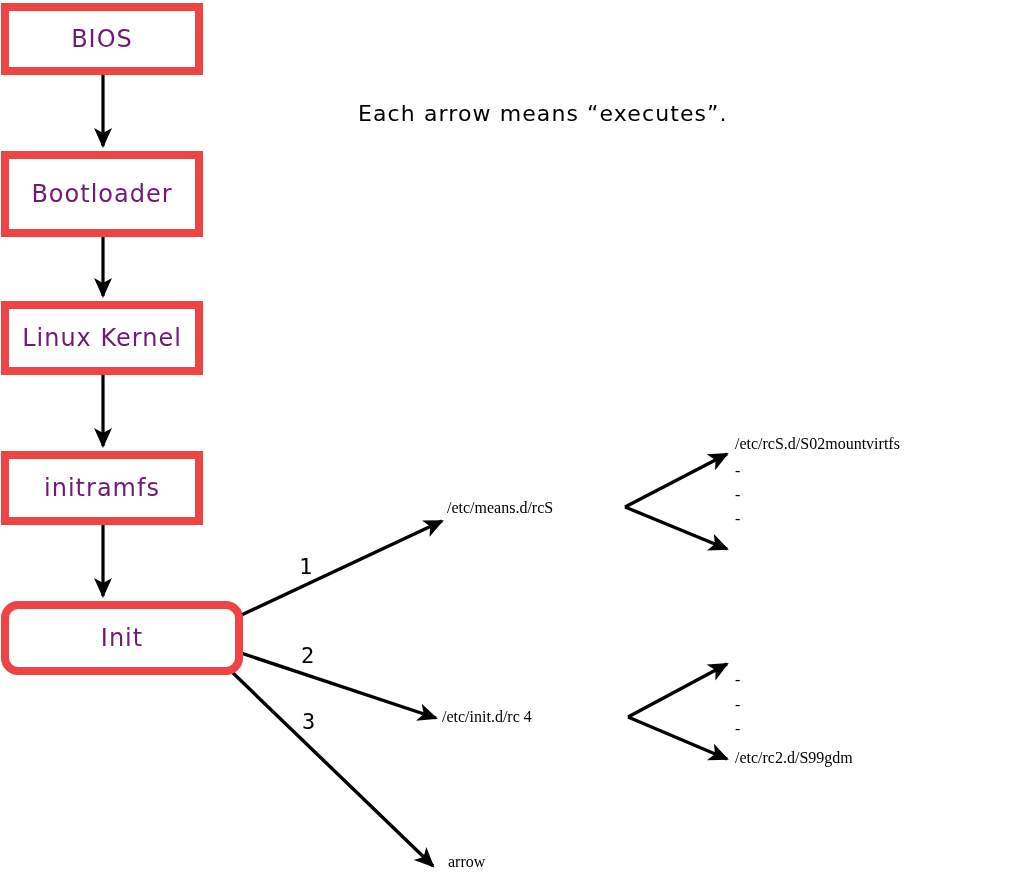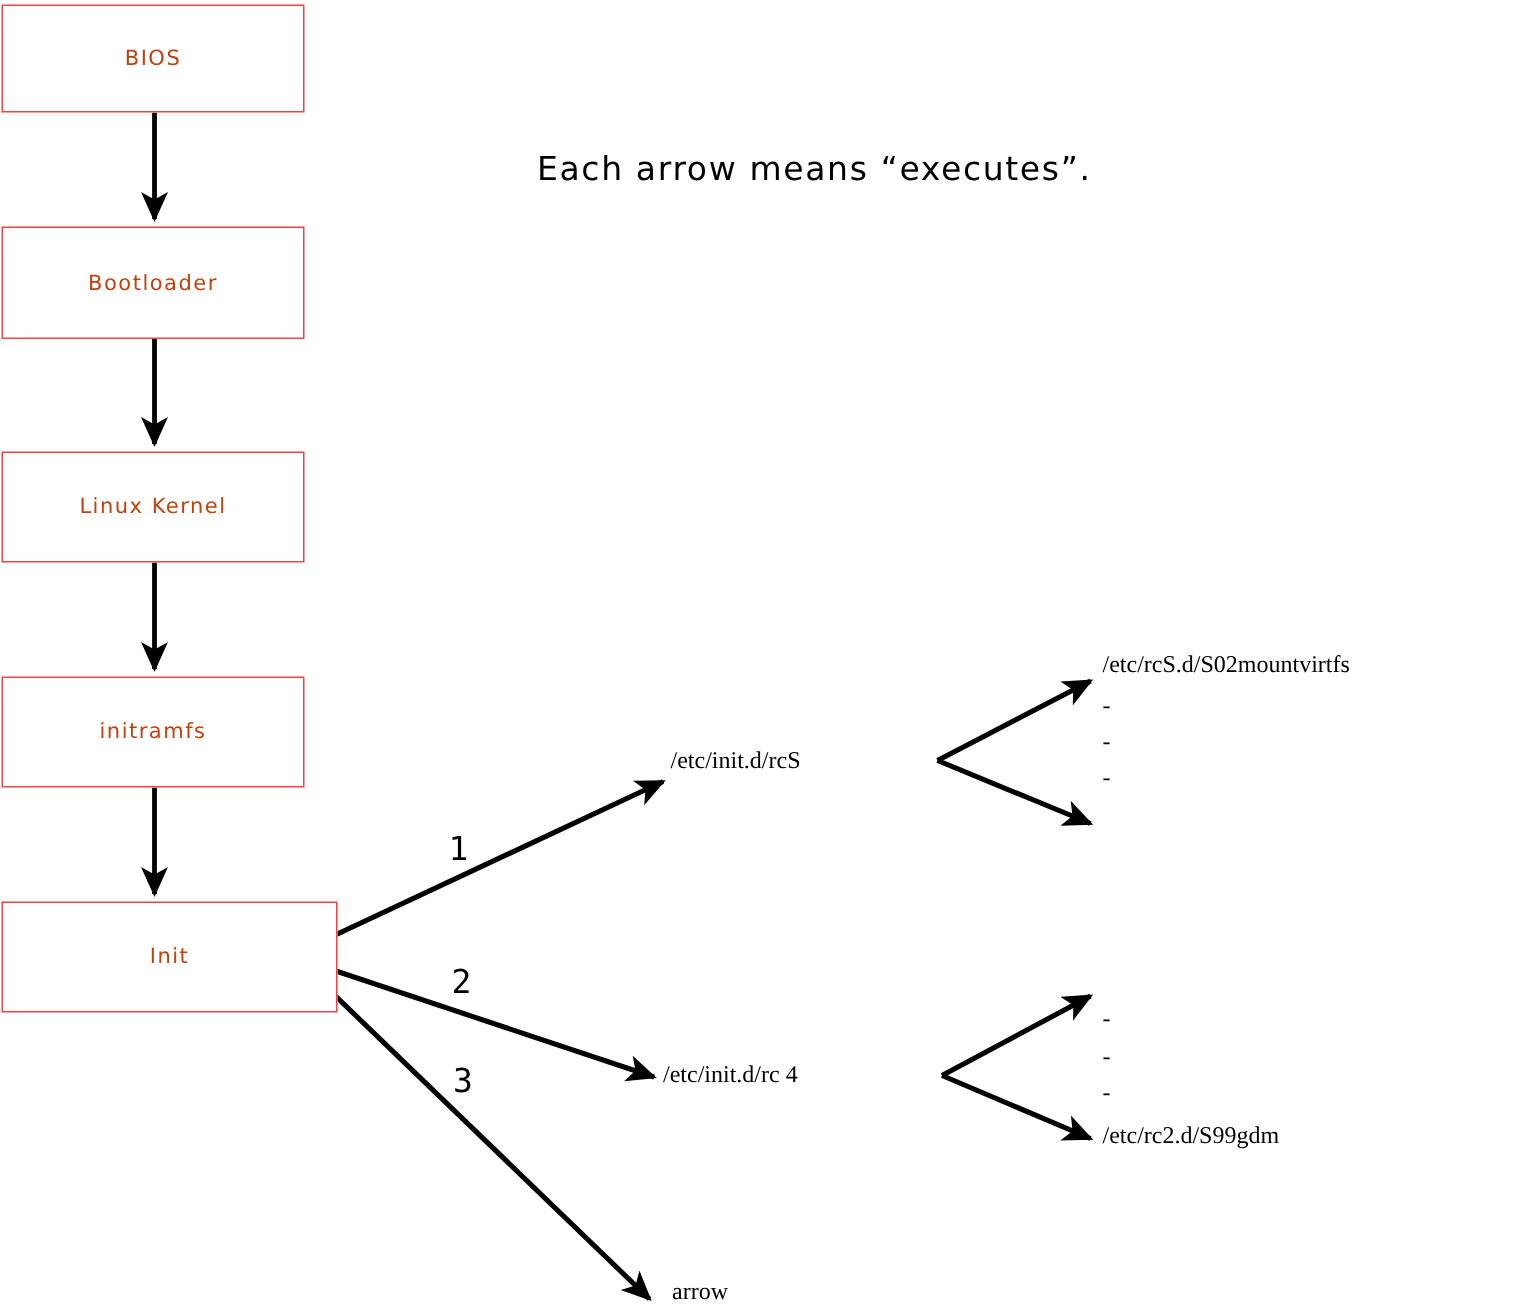--- a/index.html
+++ b/index.html
@@ -18,28 +18,28 @@
   .arrow-layer {
     position: absolute;
     left: 0;
     top: 0;
     width: 1024px;
     height: 875px;
   }
   .box {
     position: absolute;
     box-sizing: border-box;
-    border: 1px solid #ef4444;
+    border: 8px solid #ef4444;
     background: #ffffff;
     display: flex;
     align-items: center;
     justify-content: center;
-    font-size: 14px;
+    font-size: 24px;
     letter-spacing: 1px;
-    color: #c2410c;
+    color: #701a75;
   }
   .txt {
     position: absolute;
     transform: translateY(-50%);
     white-space: pre;
     color: #000000;
     line-height: 1;
   }
   .mono {
     font-family: Liberation Serif, serif;
@@ -78,40 +78,40 @@
     <line x1="625" y1="507" x2="727" y2="454" stroke="#000" stroke-width="3.4" marker-end="url(#ah)"></line>
     <line x1="625" y1="507" x2="727" y2="549" stroke="#000" stroke-width="3.4" marker-end="url(#ah)"></line>
 
     <line x1="628" y1="717" x2="727" y2="664" stroke="#000" stroke-width="3.4" marker-end="url(#ah)"></line>
     <line x1="628" y1="717" x2="727" y2="759" stroke="#000" stroke-width="3.4" marker-end="url(#ah)"></line>
   </svg>
 
   <div class="box" style="left:1px; top:3px; width:202px; height:72px;">
     <span>BIOS</span>
   </div>
-  <div class="box" style="left:1px; top:151px; width:202px; height:75px;">
+  <div class="box" style="left:1px; top:151px; width:202px; height:86px;">
     <span>Bootloader</span>
   </div>
   <div class="box" style="left:1px; top:451px; width:202px; height:74px;">
     <span>initramfs</span>
   </div>
   <div class="box" style="left:1px; top:301px; width:202px; height:74px;">
     <span>Linux Kernel</span>
   </div>
-  <div class="box" style="left:1px; top:601px; width:224px; height:74px;">
+  <div class="box" style="left:1px; top:601px; width:242px; height:74px;border-radius:17px;">
     <span>Init</span>
   </div>
 
   <div class="txt note" style="left:358px; top:114px;">Each arrow means “executes”.</div>
 
   <div class="txt edge-label" style="left:299px; top:567px;">1</div>
   <div class="txt edge-label" style="left:301px; top:656px;">2</div>
   <div class="txt edge-label" style="left:302px; top:722px;">3</div>
 
-  <div class="txt mono" style="left:447px; top:508px;">/etc/init.d/rcS</div>
+  <div class="txt mono" style="left:447px; top:508px;">/etc/means.d/rcS</div>
   <div class="txt mono" style="left:442px; top:717px;">/etc/init.d/rc 4</div>
   <div class="txt mono" style="left:448px; top:862px;">arrow</div>
 
   <div class="txt mono" style="left:735px; top:444px;">/etc/rcS.d/S02mountvirtfs</div>
   <div class="txt mono" style="left:735px; top:471px;">-</div>
   <div class="txt mono" style="left:735px; top:495px;">-</div>
   <div class="txt mono" style="left:735px; top:519px;">-</div>
 
   <div class="txt mono" style="left:735px; top:680px;">-</div>
   <div class="txt mono" style="left:735px; top:705px;">-</div>

